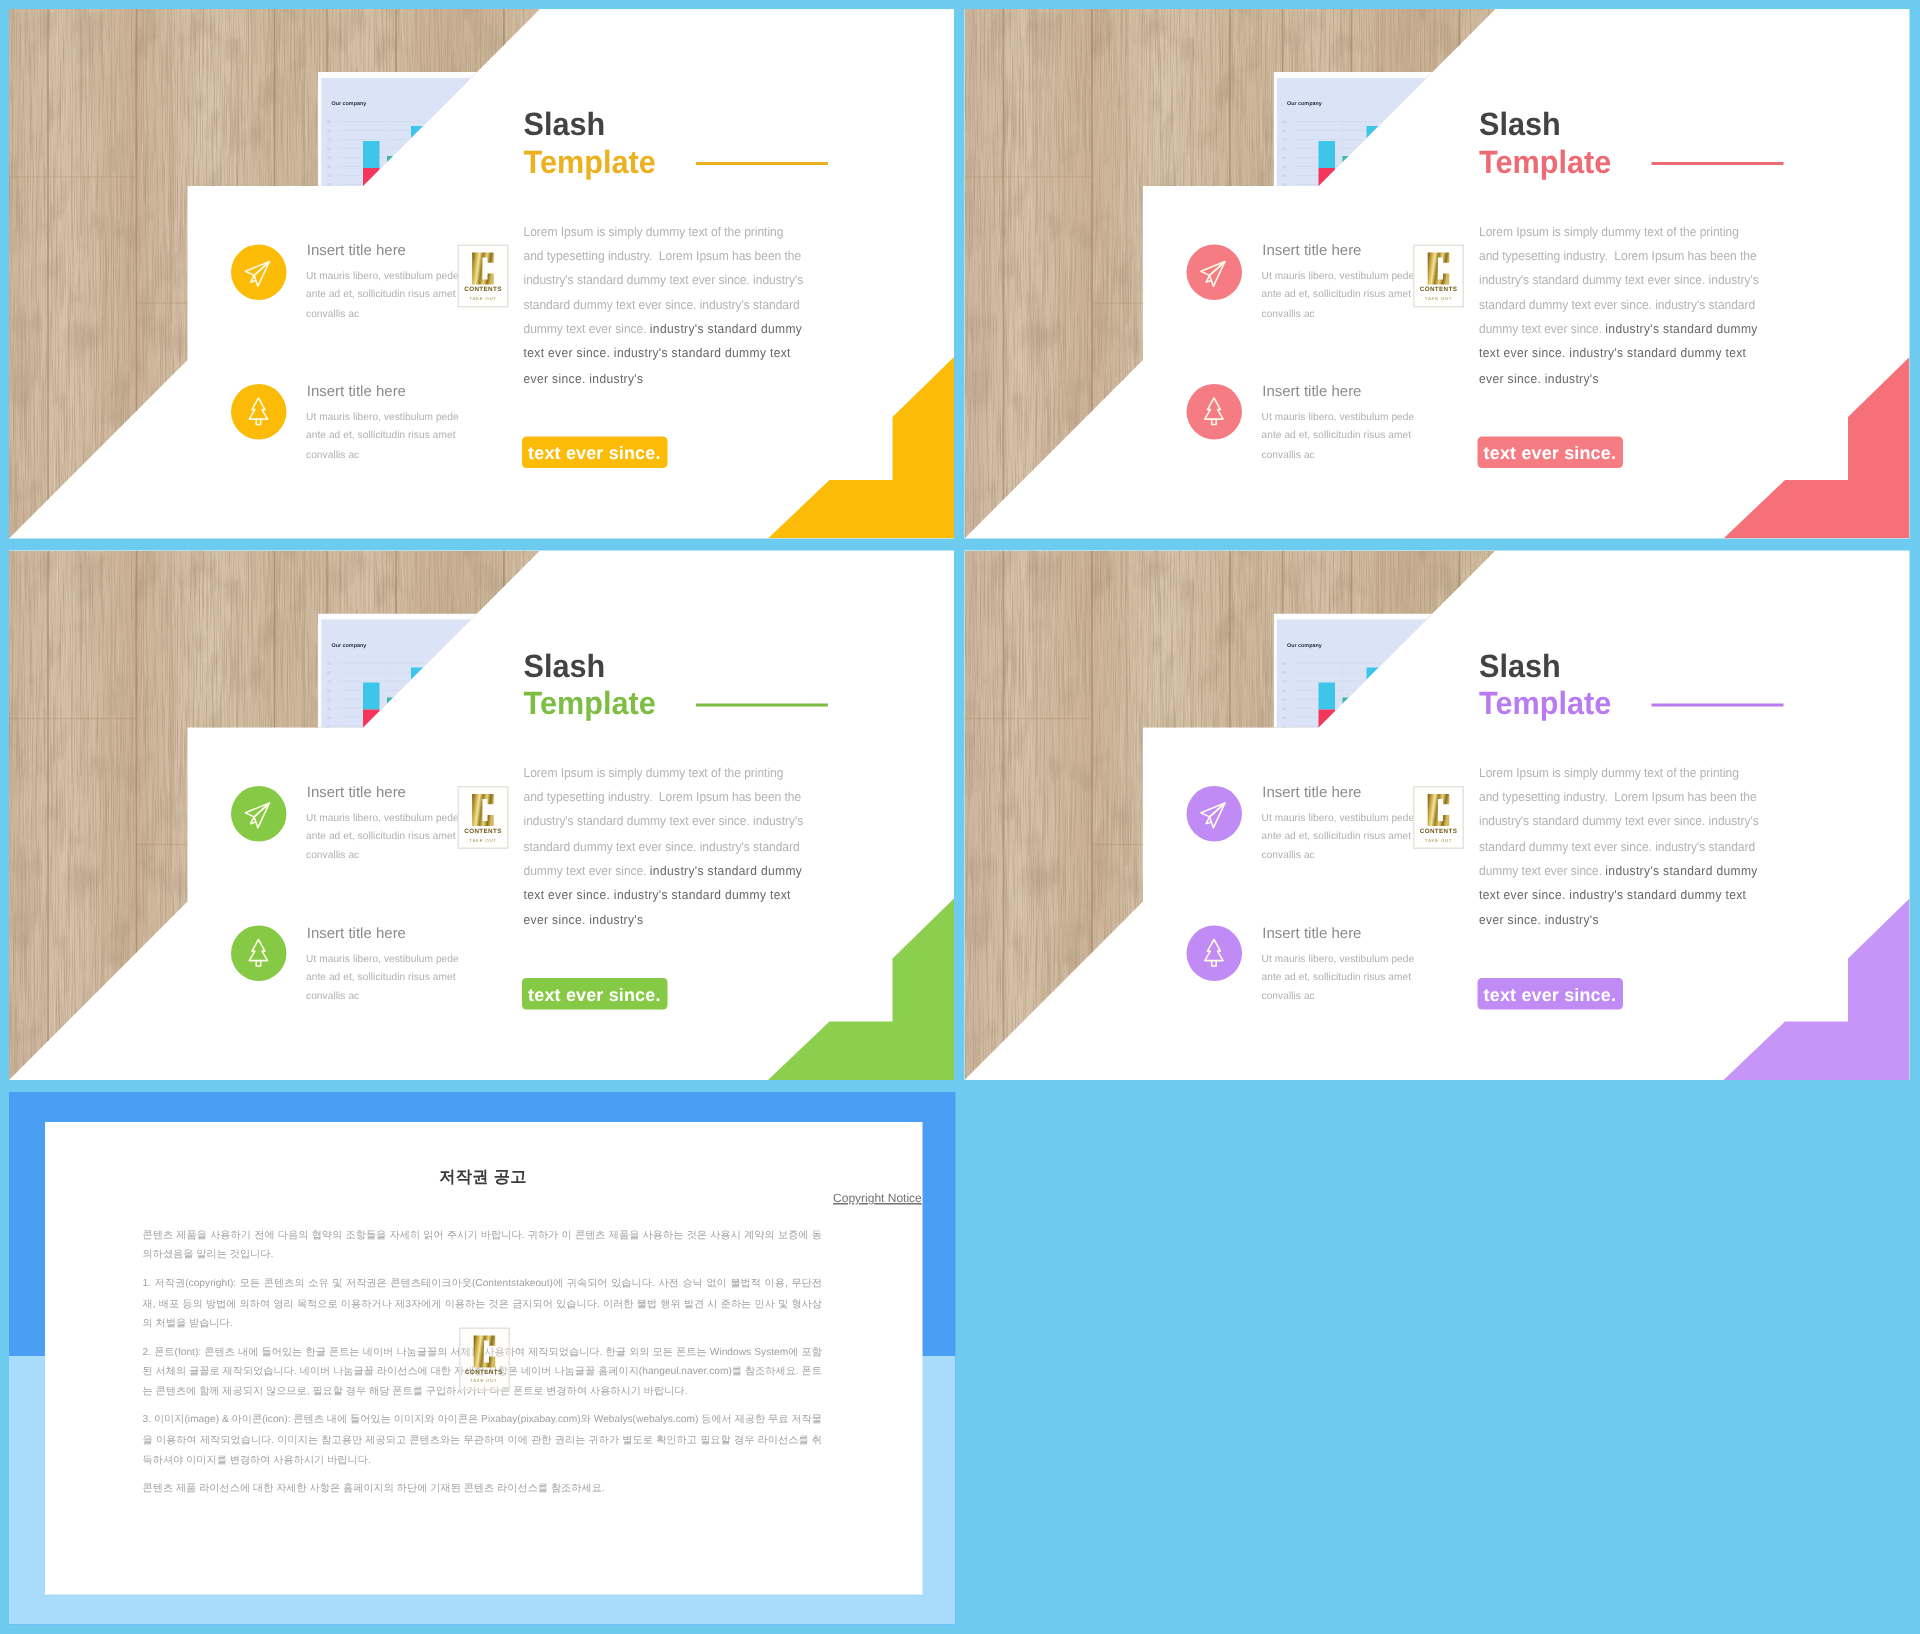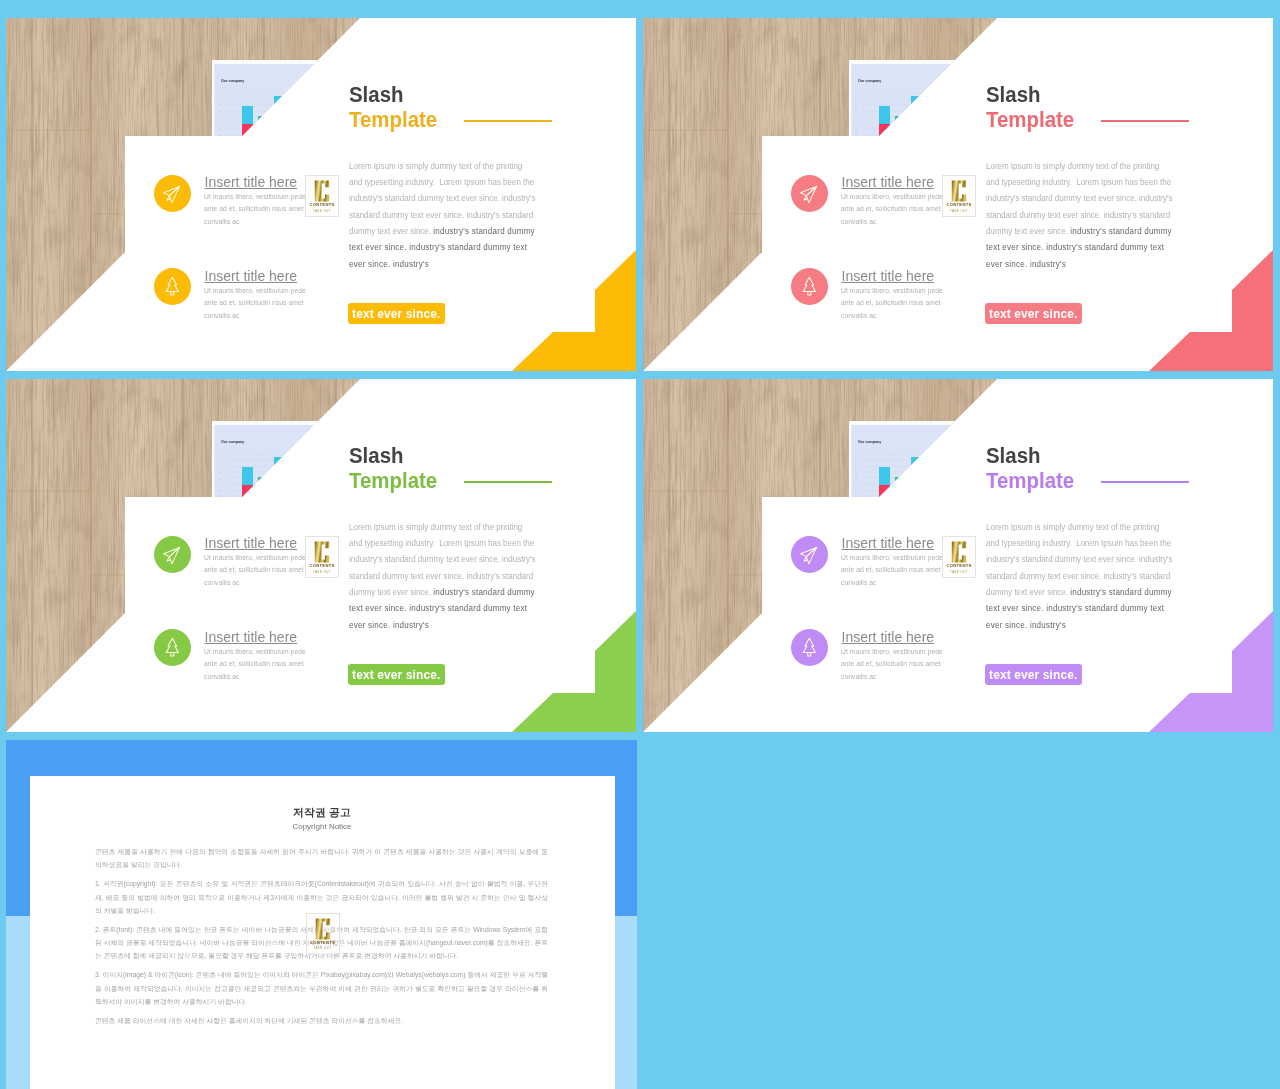--- a/index.html
+++ b/index.html
@@ -1,47 +1,47 @@
 <!DOCTYPE html>
 <html><head>
 <meta charset="utf-8">
 <title>Slash Template</title>
 <style>
 html,body{margin:0;padding:0;}
 body{width:1280px;height:1089px;background:#6ecbf0;font-family:"Liberation Sans",sans-serif;overflow:hidden;}
-.grid{position:absolute;left:0;top:12px;width:1280px;height:836px;}
+.grid{position:absolute;left:0;top:0;width:1280px;height:836px;}
 .slide{position:absolute;width:630px;height:353px;background:#fff;overflow:hidden;}
 #s0{left:6px;top:6px}
 #s1{left:643px;top:6px}
 #s2{left:6px;top:367px}
 #s3{left:643px;top:367px}
 #s4{left:6px;top:728px;width:631px;height:355px;background:#4a9ff5;}
 .photo{position:absolute;left:0;top:0;width:630px;height:353px;
  clip-path:polygon(0 0, 354px 0, 236px 118px, 119px 118px, 119px 234px, 0 353px);}
 .wood{position:absolute;left:0;top:0;width:630px;height:353px;}
 .doc{position:absolute;left:206px;top:42px;width:170px;height:130px;}
 .cut{position:absolute;left:0;top:0;width:630px;height:353px;pointer-events:none;}
 .ttl{position:absolute;font-weight:700;line-height:1;font-size:21.5px;transform-origin:0 0;transform:scaleX(0.95);white-space:nowrap;}
 .ttl1{color:#434343;left:343px;top:67px;}
 .ttl2{left:342.5px;top:92px;}
 .rule{position:absolute;height:2px;left:458px;top:101.5px;width:88px;}
 .para{position:absolute;left:343px;top:139.5px;font-size:8.6px;line-height:16.35px;color:#b3b3b3;width:201px;letter-spacing:-0.03px;transform-origin:0 0;transform:scaleX(0.935);white-space:pre-wrap;}
 .para .dk{color:#666;letter-spacing:0.25px;}
 .btn{position:absolute;border-radius:3px;color:#fff;font-size:12px;font-weight:700;display:flex;align-items:center;justify-content:center;letter-spacing:0.1px;left:342px;top:285px;width:96.5px;height:21px;}
 .circ{position:absolute;border-radius:50%;width:37px;height:37px;left:148px;}
 .circ svg{position:absolute;left:0;top:0;width:37px;height:37px;}
-.ftitle{position:absolute;font-size:14px;color:#8c8c8c;letter-spacing:0.0px;left:198.5px;transform-origin:0 0;transform:scaleX(1);white-space:nowrap;text-decoration:underline;}
+.ftitle{position:absolute;font-size:10px;color:#8c8c8c;letter-spacing:0.0px;left:198.5px;transform-origin:0 0;transform:scaleX(1);white-space:nowrap;}
 .fbody{position:absolute;font-size:6.9px;line-height:12.3px;color:#b0b0b0;width:106px;letter-spacing:0.05px;left:198px;transform-origin:0 0;transform:scaleX(0.98);}
 .wm{position:absolute;left:299px;top:157px;width:32px;height:40px;border:1px solid #e5e3dd;background:rgba(255,253,244,0.28);}
 .wmC{position:absolute;left:6px;top:3px;width:20px;height:24px;}
 .wmN{position:absolute;left:0;top:26px;width:32px;text-align:center;font-weight:700;font-size:4.2px;letter-spacing:0.25px;color:#6e5a1e;}
 .wmT{position:absolute;left:0;top:32.5px;width:32px;text-align:center;font-size:2.9px;letter-spacing:0.5px;color:#a58c4a;}
-.cpcard{position:absolute;left:23.5px;top:19.5px;width:585px;height:315px;background:#fff;margin-top:16px;}
+.cpcard{position:absolute;left:23.5px;top:19.5px;width:585px;height:315px;background:#fff;}
 .cp-title{position:absolute;left:0;top:30.5px;width:585px;text-align:center;font-weight:700;color:#3c3c3c;font-size:10.8px;letter-spacing:0.2px;}
-.cp-sub{position:absolute;left:0;top:46.5px;width:585px;text-align:center;color:#737373;font-size:8px;}
+.cp-sub{position:absolute;left:0;top:46.5px;width:585px;text-align:right;color:#737373;font-size:8px;text-decoration:underline;}
 .cp-body{position:absolute;left:65.5px;top:69.5px;width:453px;}
 .cp-p{color:#a0a0a0;font-size:6.8px;line-height:13.4px;margin:0 0 5.3px 0;text-align:justify;word-break:break-all;}
 .cpwm{position:absolute;left:276px;top:137px;width:32px;height:40px;}
 .lowerbg{position:absolute;left:0;top:176px;width:631px;height:179px;background:#a9dcfb;}
 </style>
 </head>
 <body>
 
 <div class="grid">
 <div class="slide" id="s0">

